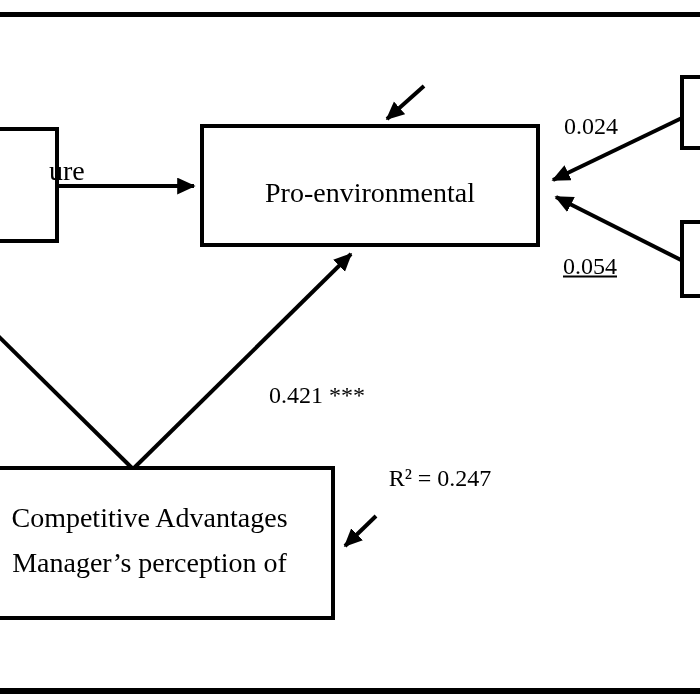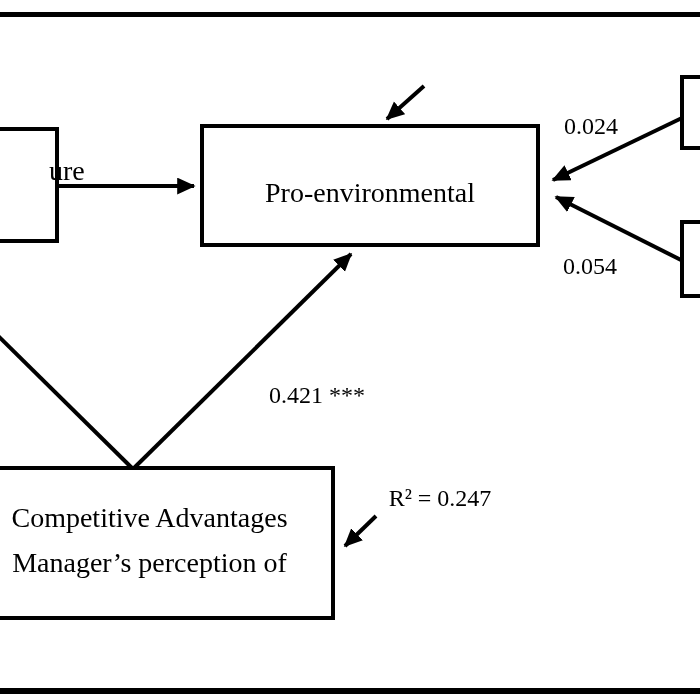--- a/index.html
+++ b/index.html
@@ -61,24 +61,24 @@
   }
   .lbl {
     position: absolute;
     transform: translate(-50%, -50%);
     font-size: 24px;
     white-space: nowrap;
     color: #000000;
   }
   .lbl-0215 { left: 128px; top: 136px; }
   .lbl-0024 { left: 591px; top: 113px; margin-top: 13px; }
-  .lbl-0054 { left: 590px; top: 266px; }
+  .lbl-0054 { left: 590px; top: 266px; text-decoration: underline; }
   .lbl-0421 { left: 317px; top: 395px; text-align: center; }
   .lbl-r2pec  { left: 477px; top: 77px; }
-  .lbl-r2mpca { left: 440px; top: 498px; }
+  .lbl-r2mpca { left: 440px; top: 478px; }
 </style>
 </head>
 <body>
 
 <div class="stage">
 
   <div class="frame-edge top"></div>
   <div class="frame-edge bottom"></div>
 
   <svg class="wires" viewBox="0 0 700 700">

